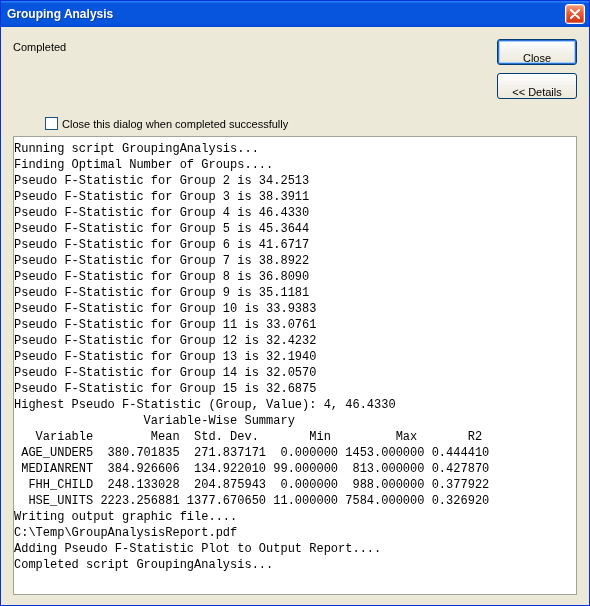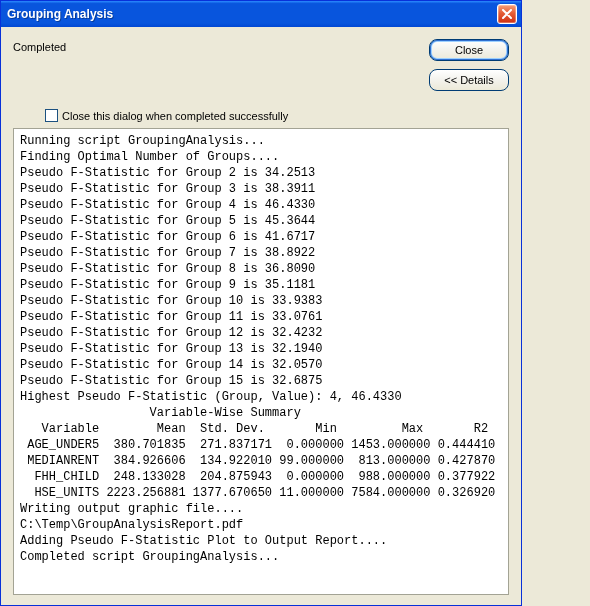--- a/index.html
+++ b/index.html
@@ -6,21 +6,21 @@
   html, body { margin: 0; padding: 0; }
   body {
     font-family: Tahoma, "MS Sans Serif", sans-serif;
     font-size: 11px;
     background: #ece9d8;
     width: 590px;
     height: 606px;
     overflow: hidden;
   }
   .window {
-    width: 522px;
+    width: 590px;
     height: 606px;
     border: 1px solid #0831d9;
     background: #ece9d8;
     display: flex;
     flex-direction: column;
   }
   .titlebar {
     height: 26px;
     background: linear-gradient(to bottom, #3a93ff 0%, #0855dd 8%, #0855dd 40%, #0855dd 88%, #0831d9 95%, #0831d9 100%);
     background: linear-gradient(to bottom, #2b8aff 0%, #0855dd 10%, #0855dd 85%, #0148d3 100%);
@@ -66,25 +66,25 @@
     display: flex;
     flex-direction: column;
     gap: 8px;
     align-items: flex-end;
   }
   .btn {
     width: 80px;
     height: 22px;
     background: linear-gradient(to bottom, #ffffff 0%, #f4f3ee 45%, #ece9d8 100%);
     border: 1px solid #003c74;
-    border-radius: 8px;
+    border-radius: 3px;
     font-family: Tahoma, sans-serif;
     font-size: 11px;
     color: #000;
-    padding: 0;
+    padding: 12px;
     cursor: pointer;
   }
   .btn.default {
     box-shadow: 0 0 0 1px #2f6fd0 inset, 0 0 0 2px #9dd0ff inset;
   }
   .checkbox-row {
     margin-top: 18px;
     margin-bottom: 6px;
     display: flex;
     align-items: center;
@@ -95,21 +95,21 @@
     width: 13px;
     height: 13px;
     border: 1px solid #1c5180;
     background: #fff;
     display: inline-block;
   }
   .output-box {
     flex: 1;
     border: 1px solid #a3a394;
     background: #fff;
-    padding: 4px 6px;
+    padding: 4px 0;
     font-family: "Courier New", monospace;
     font-size: 12px;
     line-height: 16px;
     color: #000;
     white-space: pre;
     overflow: hidden;
   }
   .output-box .line { white-space: pre; }
 </style>
 </head>

